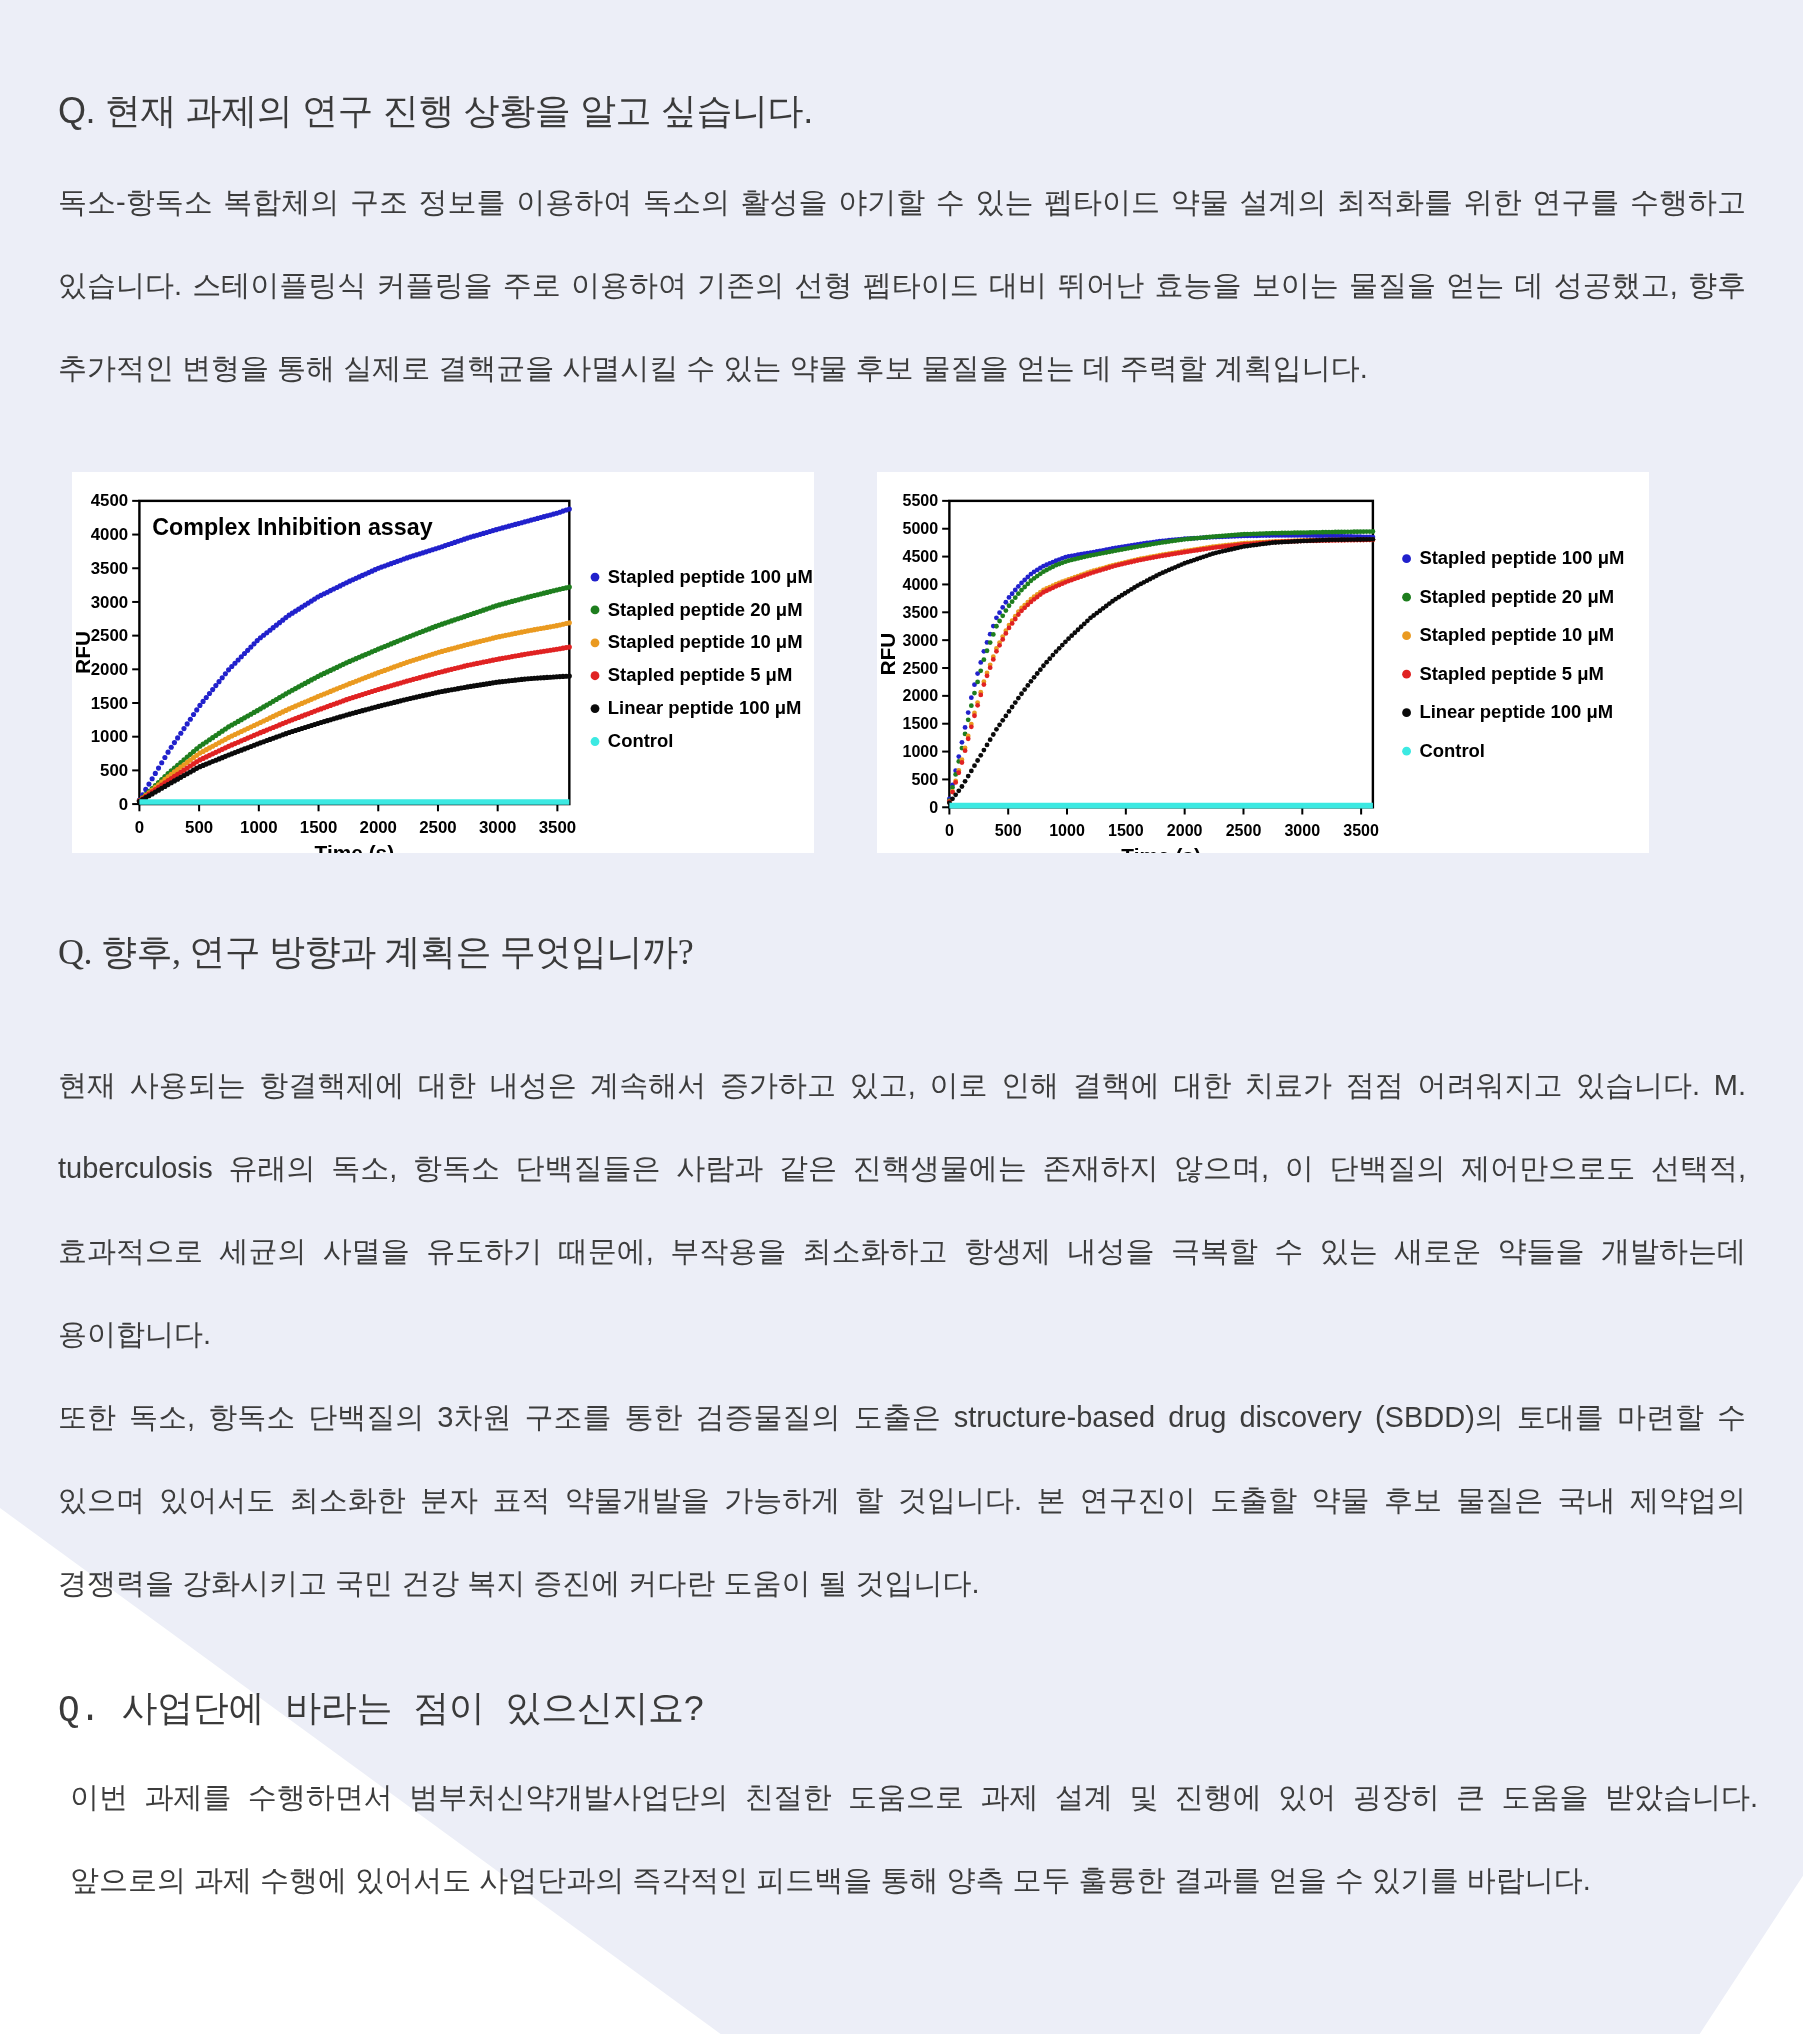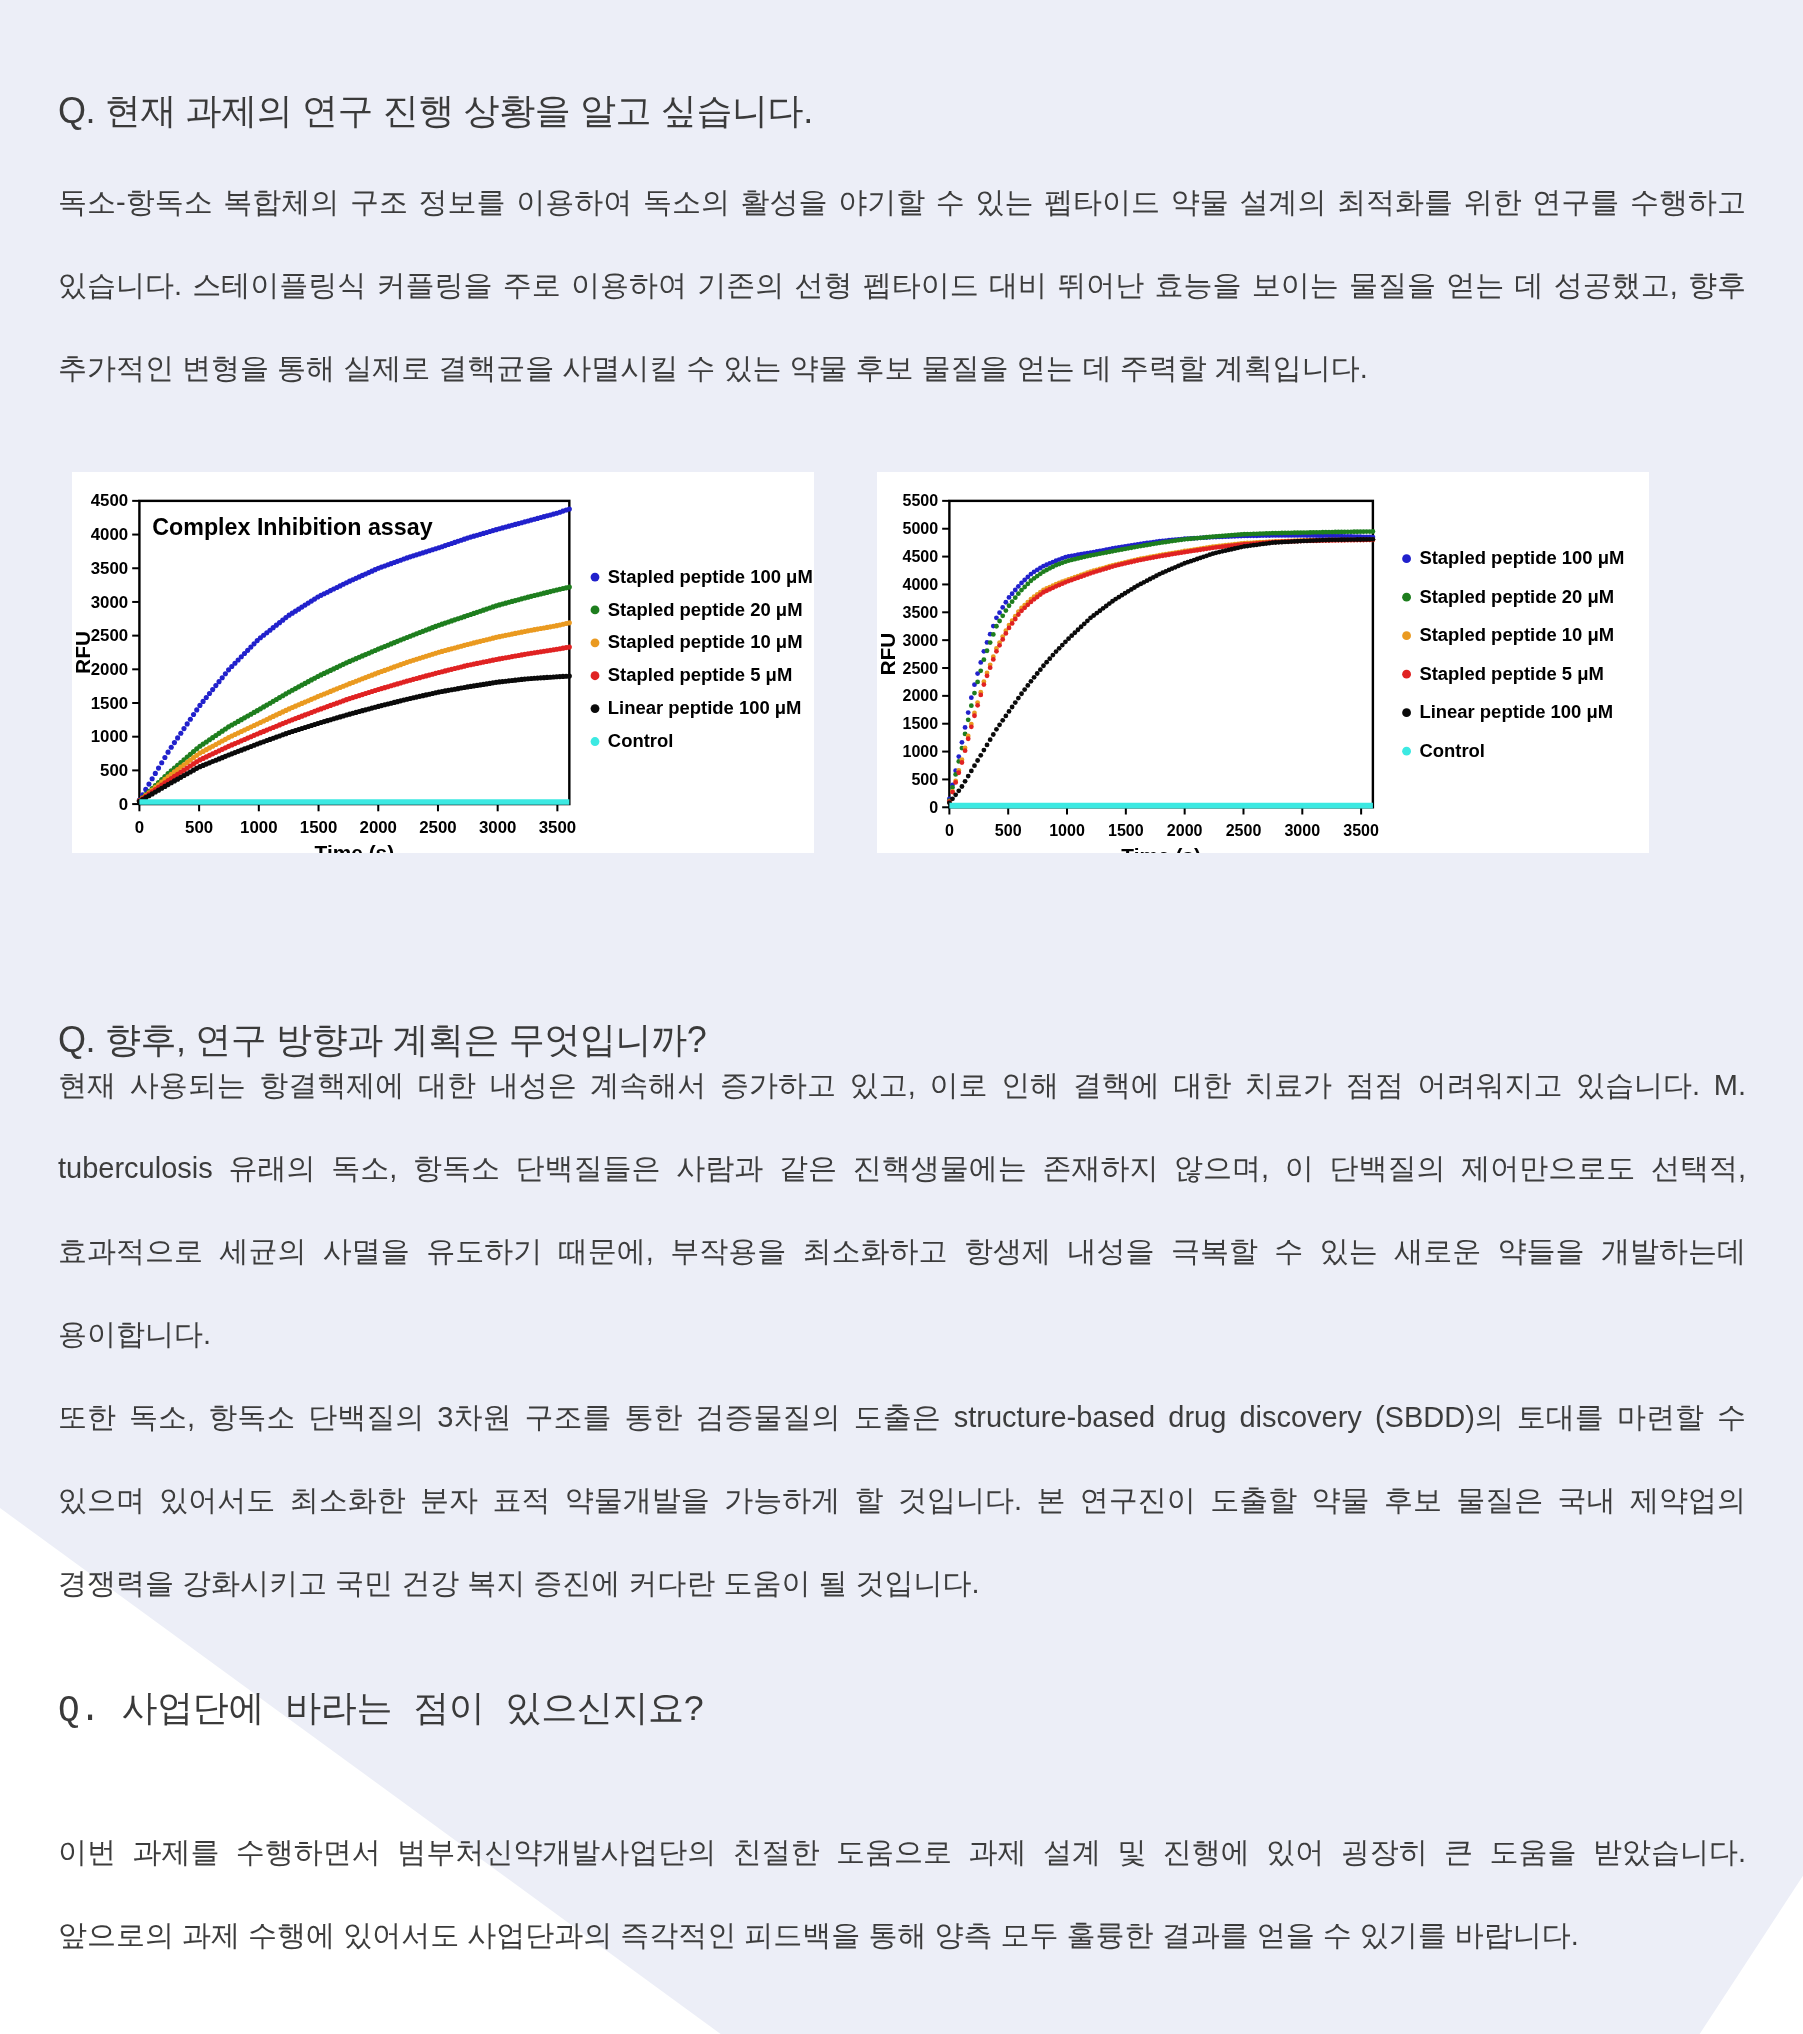--- a/index.html
+++ b/index.html
@@ -1543,27 +1543,27 @@
           <circle cx="660" cy="252" r="5.5" fill="#e02222"></circle>
           <text x="676" y="259" font-size="23" font-family="&quot;Liberation Sans&quot;,&quot;DejaVu Sans&quot;,sans-serif" font-weight="bold" fill="#000">Stapled peptide 5 μM</text>
           <circle cx="660" cy="300" r="5.5" fill="#0a0a0a"></circle>
           <text x="676" y="307" font-size="23" font-family="&quot;Liberation Sans&quot;,&quot;DejaVu Sans&quot;,sans-serif" font-weight="bold" fill="#000">Linear peptide 100 μM</text>
           <circle cx="660" cy="348" r="5.5" fill="#3ce9e2"></circle>
           <text x="676" y="355" font-size="23" font-family="&quot;Liberation Sans&quot;,&quot;DejaVu Sans&quot;,sans-serif" font-weight="bold" fill="#000">Control</text>
         </svg>
     </div>
   </div>
 
-  <div class="q-heading" style="top:1016px;">Q. 향후, 연구 방향과 계획은 무엇입니까?</div>
+  <div class="q-heading" style="top:928px;font-family:Liberation Serif, serif;">Q. 향후, 연구 방향과 계획은 무엇입니까?</div>
 
   <div class="answer" style="top:1044px;">
     <p>현재 사용되는 항결핵제에 대한 내성은 계속해서 증가하고 있고, 이로 인해 결핵에 대한 치료가 점점 어려워지고 있습니다. M. tuberculosis 유래의 독소, 항독소 단백질들은 사람과 같은 진핵생물에는 존재하지 않으며, 이 단백질의 제어만으로도 선택적, 효과적으로 세균의 사멸을 유도하기 때문에, 부작용을 최소화하고 항생제 내성을 극복할 수 있는 새로운 약들을 개발하는데 용이합니다.</p>
     <p>또한 독소, 항독소 단백질의 3차원 구조를 통한 검증물질의 도출은 structure-based drug discovery (SBDD)의 토대를 마련할 수 있으며 있어서도 최소화한 분자 표적 약물개발을 가능하게 할 것입니다. 본 연구진이 도출할 약물 후보 물질은 국내 제약업의 경쟁력을 강화시키고 국민 건강 복지 증진에 커다란 도움이 될 것입니다.</p>
   </div>
 
   <div class="q-heading" style="top:1684px;font-family:Liberation Mono, monospace;">Q. 사업단에 바라는 점이 있으신지요?</div>
 
-  <div class="answer" style="top:1811px;">
+  <div class="answer" style="top:1756px;margin-left:12px;">
     <p>이번 과제를 수행하면서 범부처신약개발사업단의 친절한 도움으로 과제 설계 및 진행에 있어 굉장히 큰 도움을 받았습니다. 앞으로의 과제 수행에 있어서도 사업단과의 즉각적인 피드백을 통해 양측 모두 훌륭한 결과를 얻을 수 있기를 바랍니다.</p>
   </div>
 
 </div>
 
 
 </body></html>

